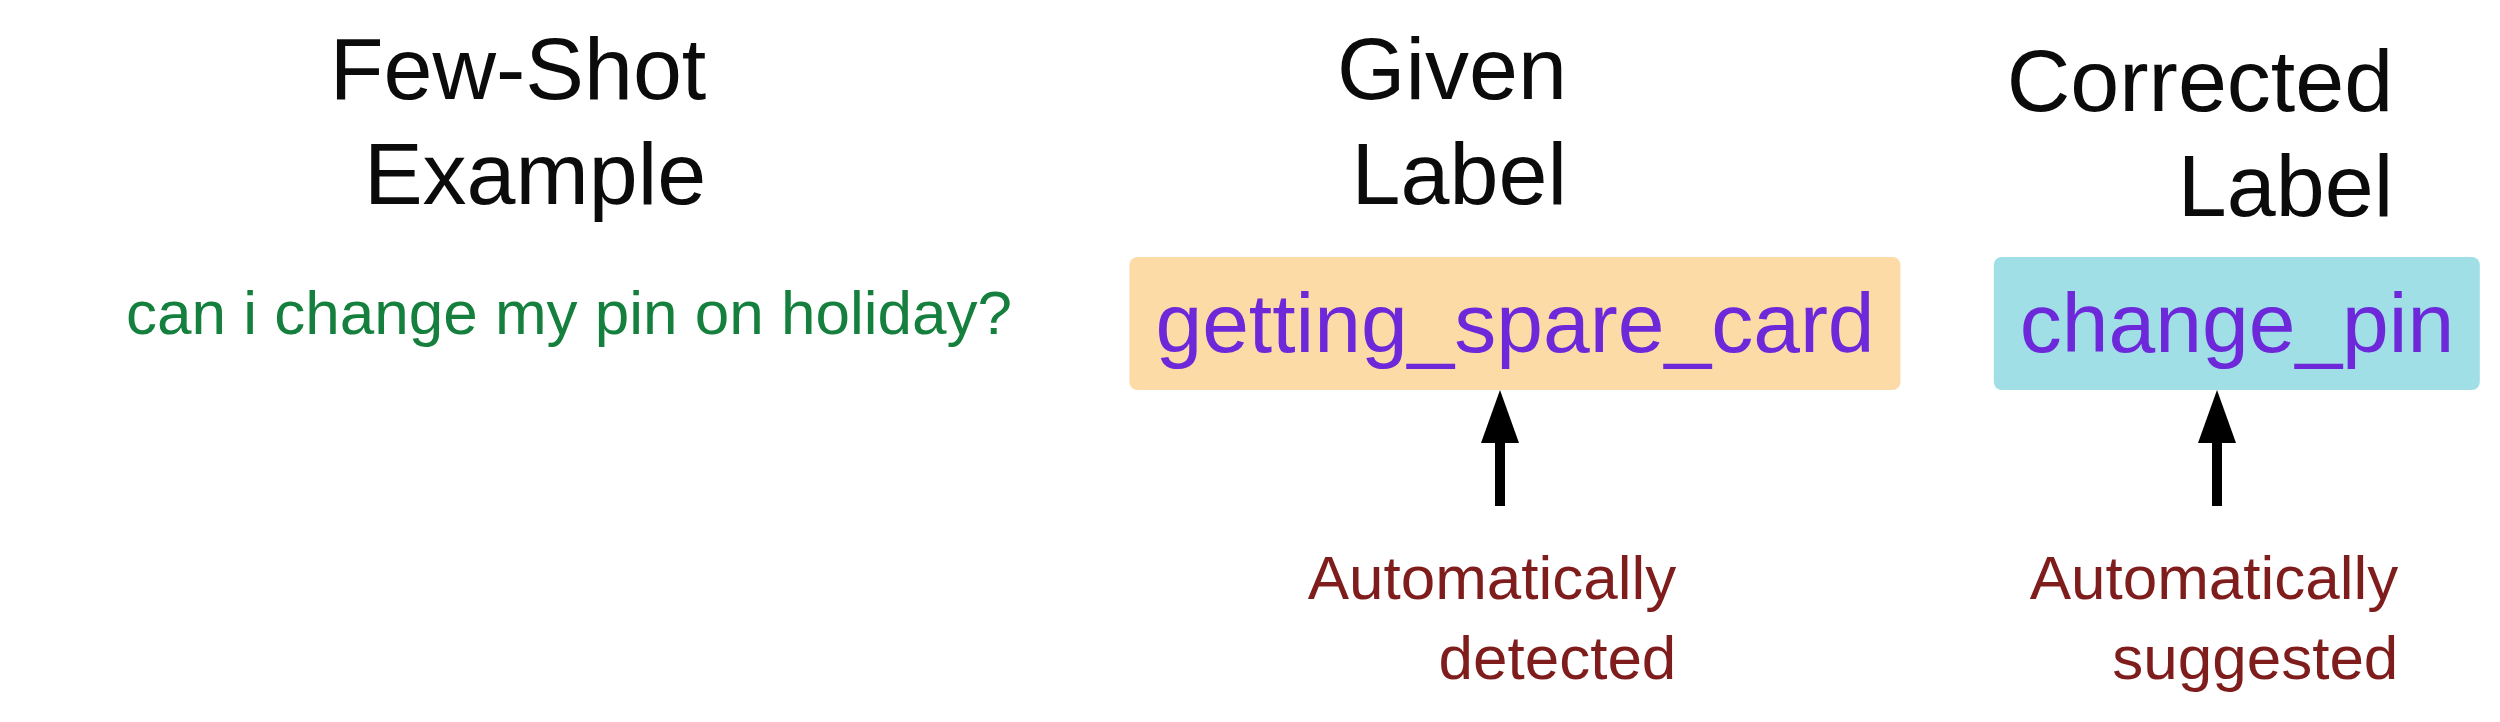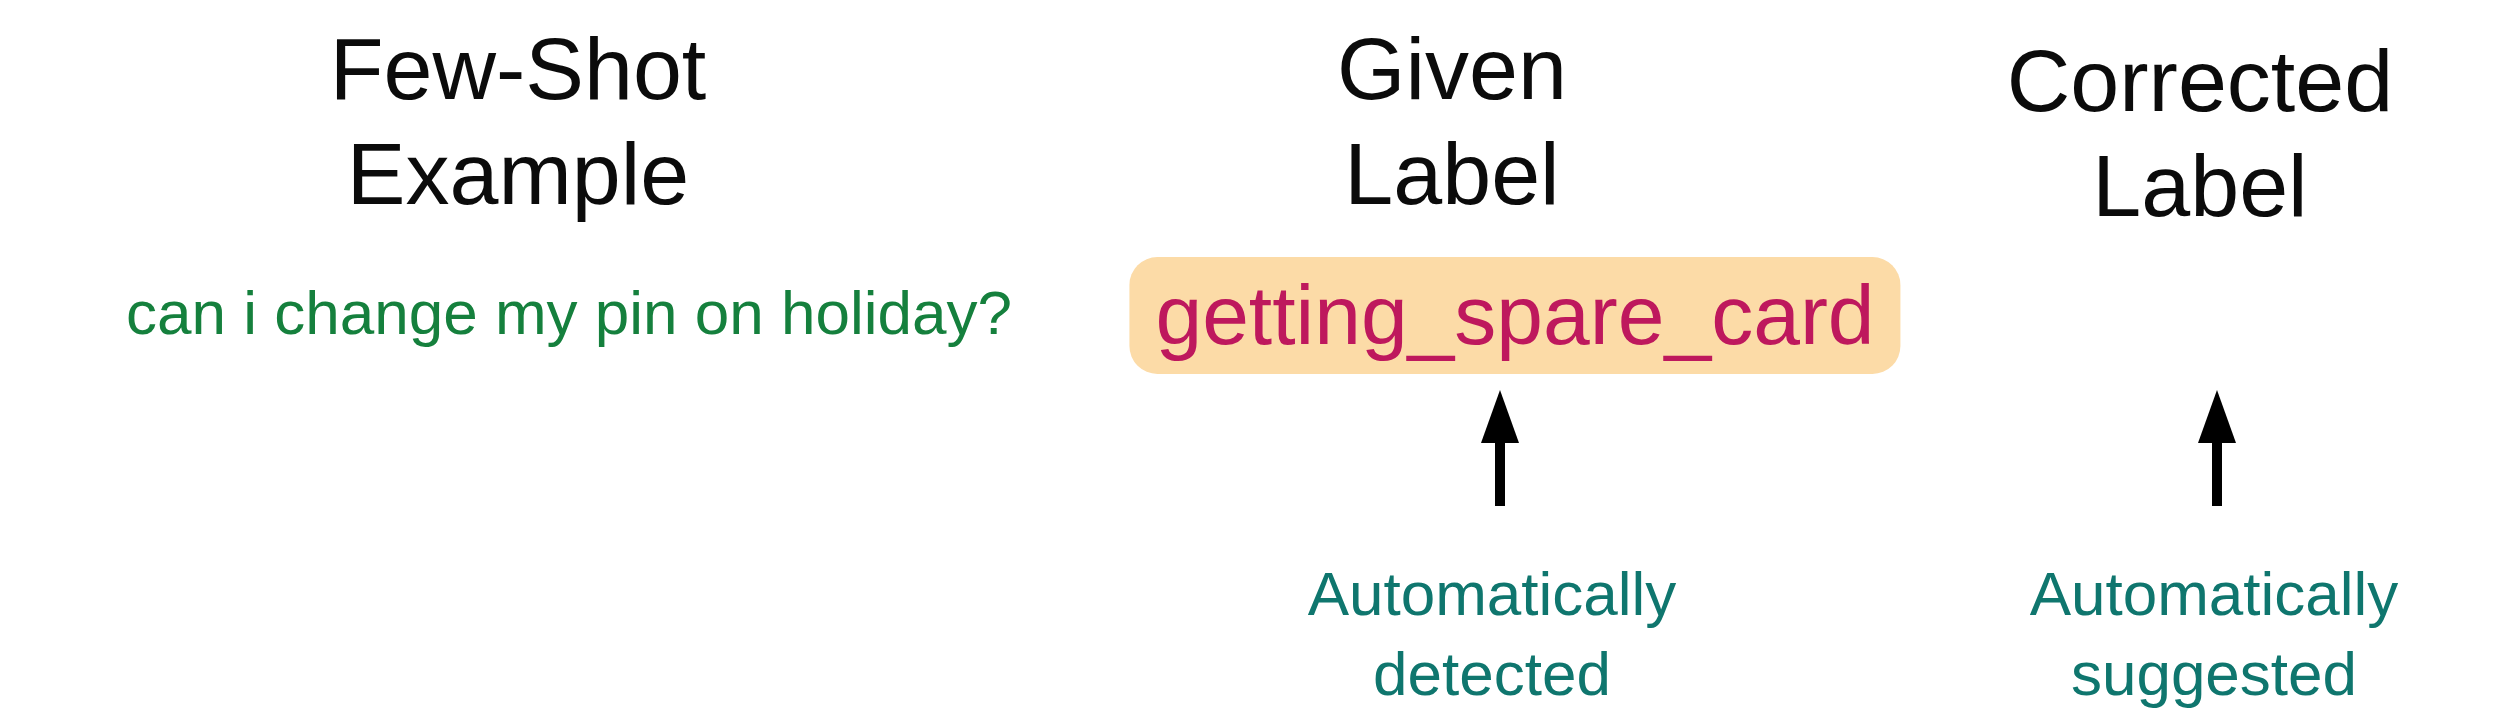--- a/index.html
+++ b/index.html
@@ -12,61 +12,60 @@
   }
   .canvas {
     position: relative;
     width: 2500px;
     height: 722px;
     overflow: hidden;
   }
   .centered {
     position: absolute;
     transform: translateX(-50%);
-    text-align: center;
+    text-align: right;
     white-space: pre-line;
   }
   .col-header {
     font-size: 88px;
     line-height: 105px;
     font-weight: 400;
     color: #0b0b0b;
   }
   .example-text {
     font-size: 62px;
     line-height: 70px;
     white-space: nowrap;
     color: #15803d;
   }
   .chip {
     position: absolute;
     transform: translateX(-50%);
-    height: 117px;
+    height: 133px;
     display: inline-flex;
     align-items: center;
     justify-content: center;
     padding: 0 26px;
-    border-radius: 28px;
+    border-radius: 8px;
     font-size: 84px;
     white-space: nowrap;
-    color: #be185d;
+    color: #6d28d9;
   }
   .arrow {
     position: absolute;
     transform: translateX(-50%);
     width: 40px;
     height: 116px;
     color: #000000;
   }
   .arrow svg { display: block; width: 40px; height: 116px; }
   .annotation {
     font-size: 62px;
     line-height: 80px;
-    color: #0f766e;
-    margin-top: 16px;
+    color: #7f1d1d;
   }
 
   
   .header-few-shot { left: 518px;  top: 16px; }
   .example-utterance { left: 569px; top: 278px; }
 
   
   .header-given { left: 1452px; top: 16px; }
   .chip-given   { left: 1515px; top: 257px; }
   .arrow-given  { left: 1500px; top: 390px; }
@@ -89,20 +88,21 @@
   <div class="centered col-header header-given">Given
 Label</div>
 
   <div class="centered col-header header-corrected">Corrected
 Label</div>
 
   <div class="centered example-text example-utterance">can i change my pin on holiday?</div>
 
   <div class="chip chip-given" style="background-color: rgb(252, 219, 167);">getting_spare_card</div>
 
+  <div class="chip chip-corrected" style="background-color: rgb(160, 223, 230);">change_pin</div>
 
   <div class="arrow arrow-given">
     <svg viewBox="0 0 40 116" xmlns="http://www.w3.org/2000/svg" aria-hidden="true">
       <polygon points="20,0 39,53 1,53" fill="currentColor"></polygon>
       <rect x="15" y="48" width="10" height="68" fill="currentColor"></rect>
     </svg>
   </div>
 
   <div class="arrow arrow-corrected">
     <svg viewBox="0 0 40 116" xmlns="http://www.w3.org/2000/svg" aria-hidden="true">

